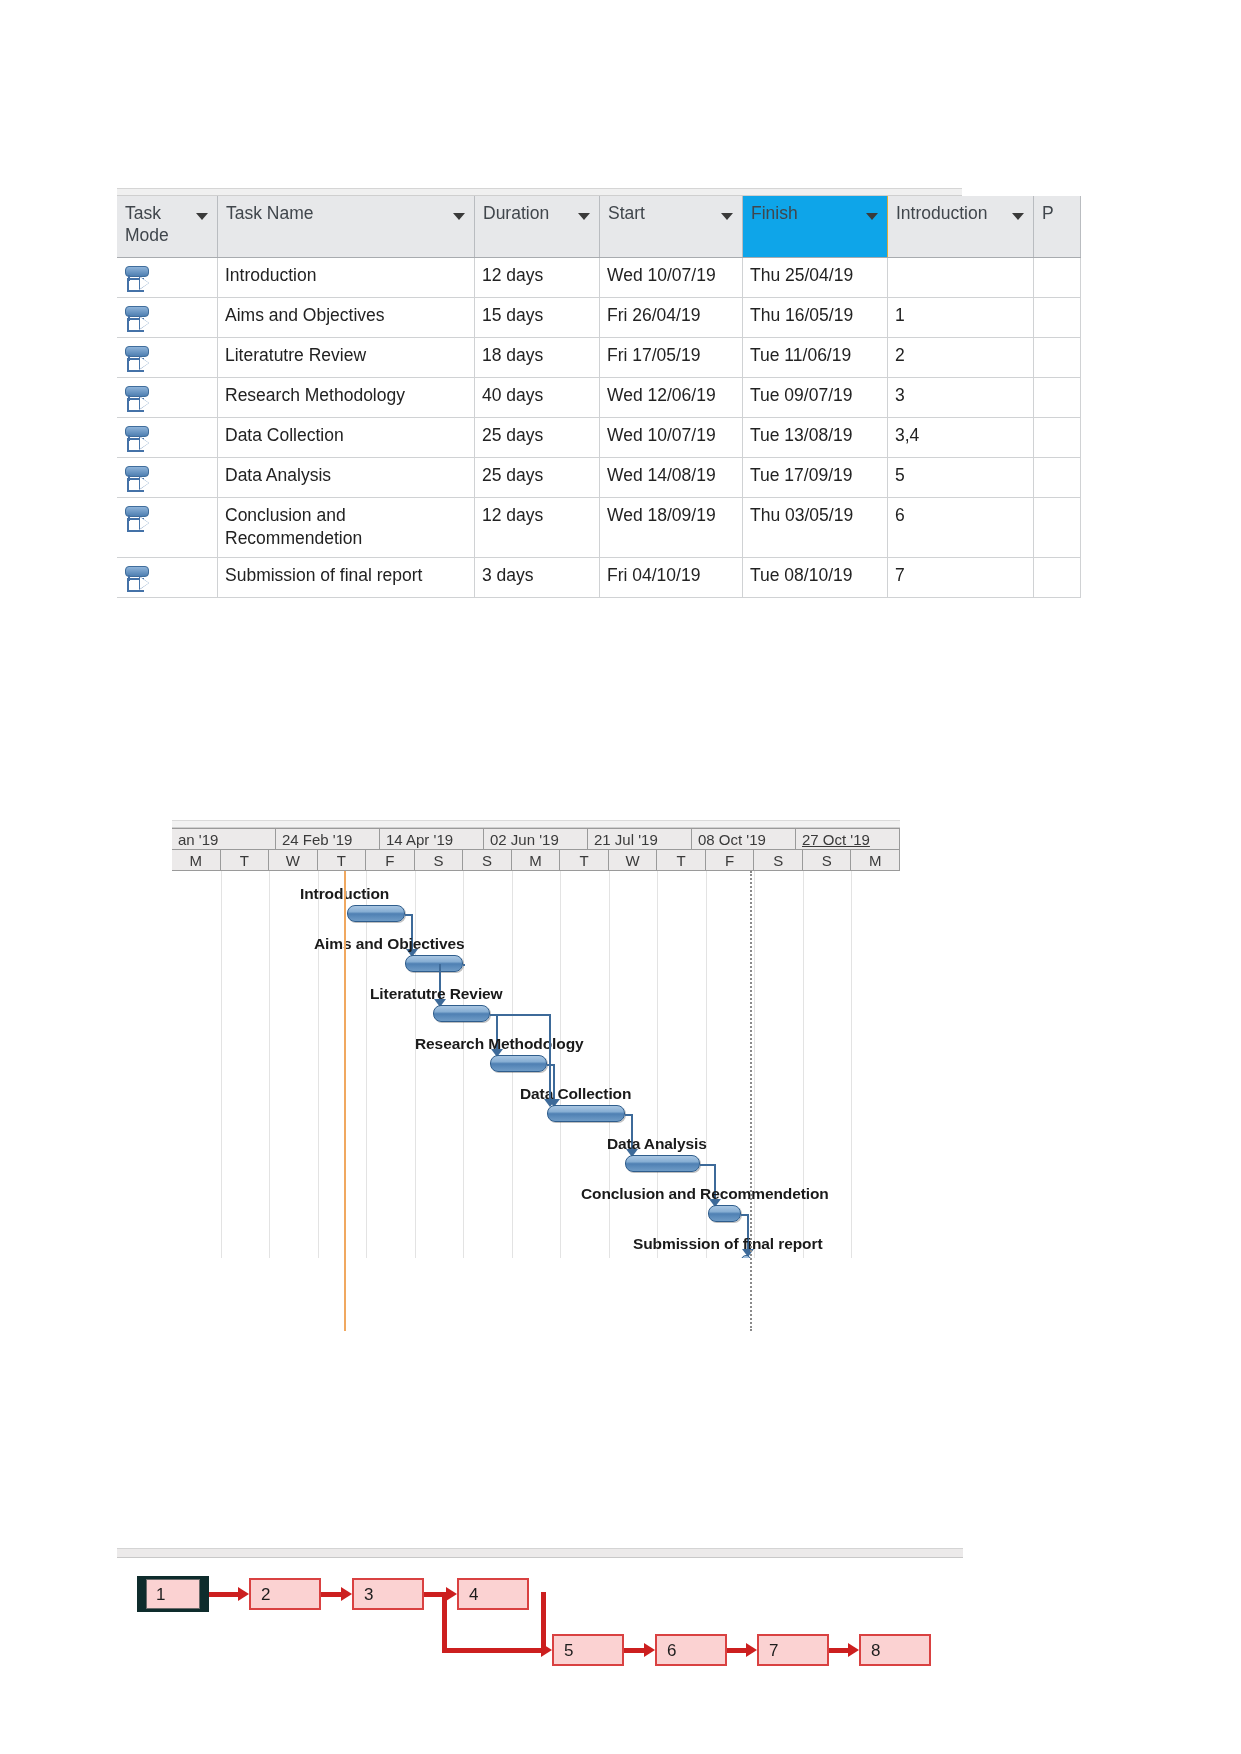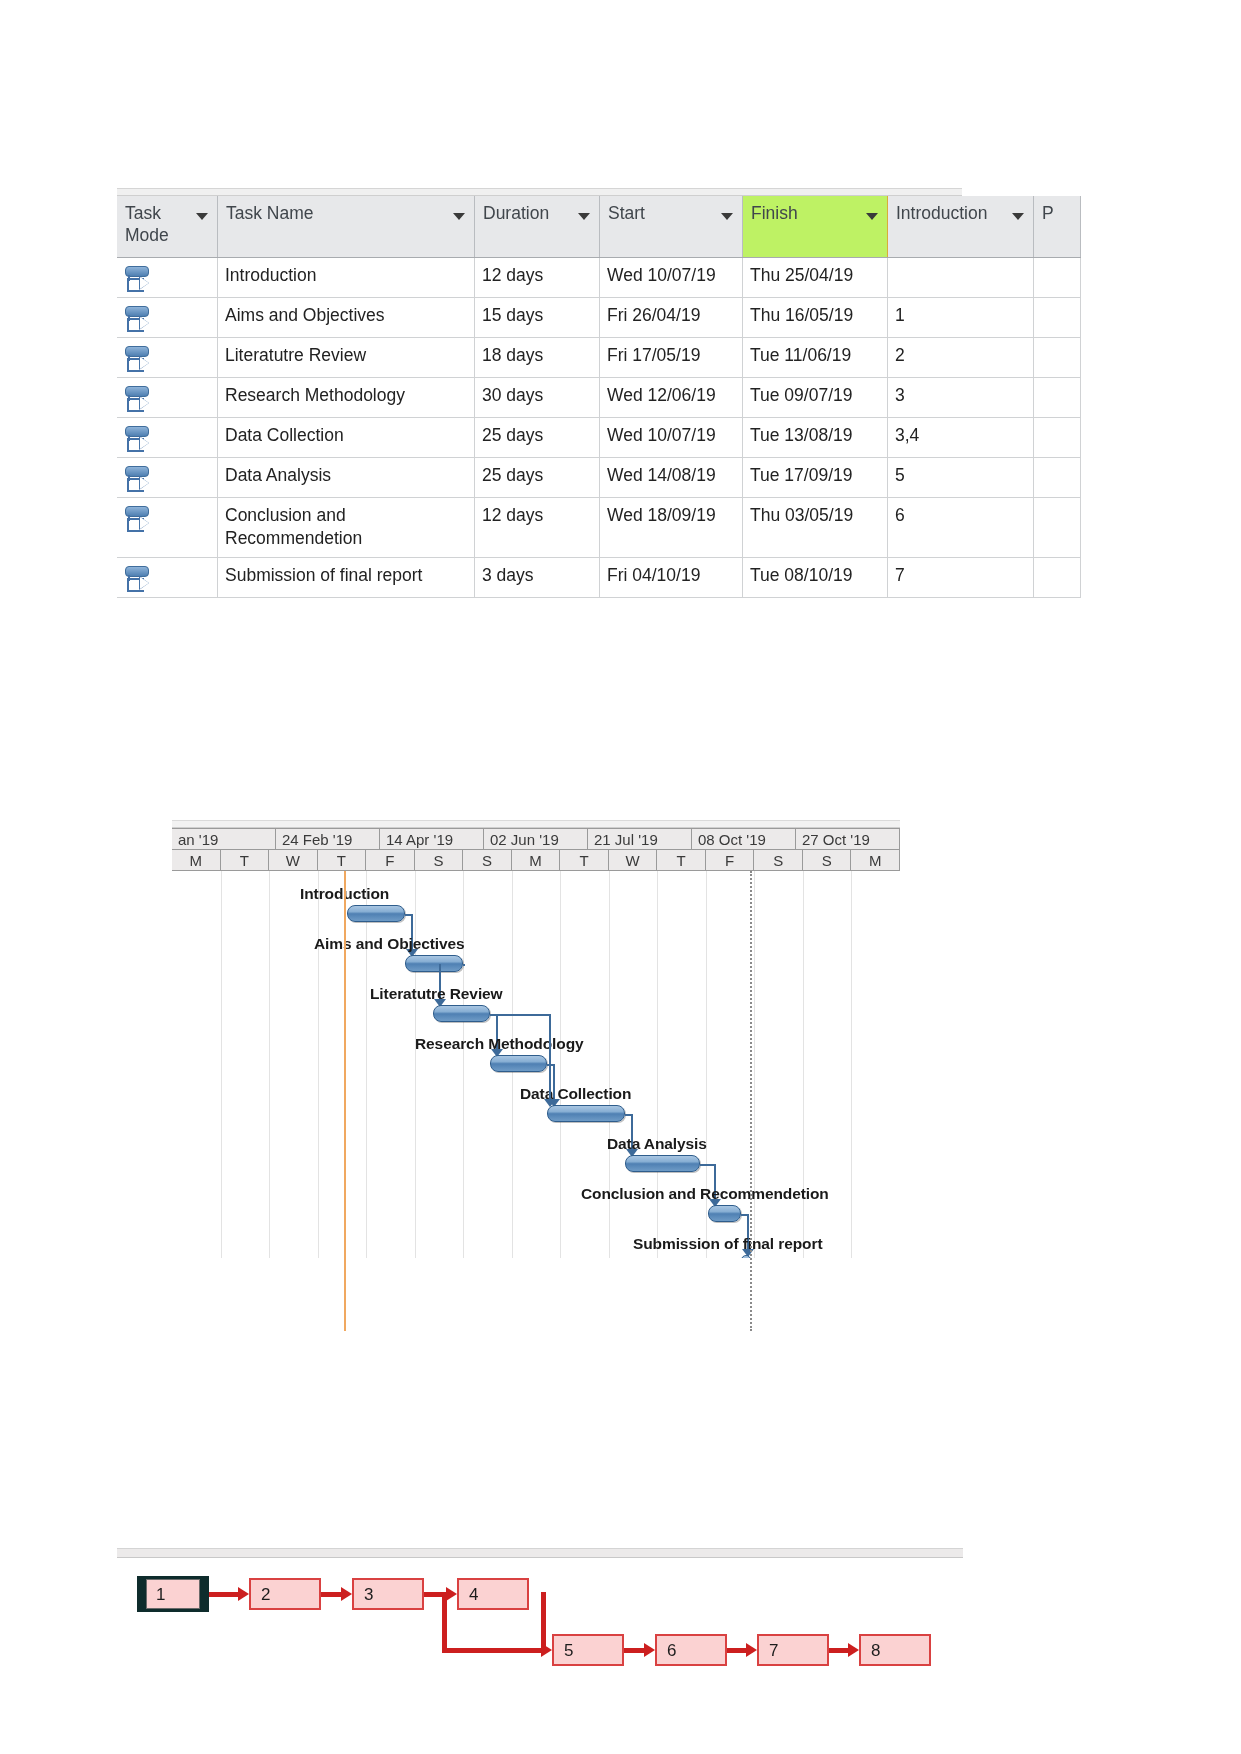--- a/index.html
+++ b/index.html
@@ -42,21 +42,21 @@
     font-weight: normal;
     text-align: left;
     color: #40464c;
     vertical-align: top;
     padding: 7px 8px 10px 8px;
     position: relative;
     height: 42px;
     font-size: 17.5px;
   }
   table.mstable th.finish-col {
-    background: #bef264;
+    background: #0ea5e9;
     border-right: 1px solid #d9ab3a;
   }
   table.mstable th .hdr-label { display: block; line-height: 1.25; }
   table.mstable th .filter-arrow {
     position: absolute;
     right: 9px;
     top: 17px;
     width: 0; height: 0;
     border-left: 6px solid transparent;
     border-right: 6px solid transparent;
@@ -361,21 +361,21 @@
         <tr>
           <td class="c-mode">
             <span class="mode-icon">
               <span class="bar"></span>
               <span class="stem"></span>
               <span class="arrow"></span>
               <span class="arrowhead"></span>
             </span>
           </td>
           <td class="c-name"><span>Research Methodology</span></td>
-          <td class="c-dur"><span>30 days</span></td>
+          <td class="c-dur"><span>40 days</span></td>
           <td class="c-start"><span>Wed 12/06/19</span></td>
           <td class="c-fin"><span>Tue 09/07/19</span></td>
           <td class="c-pred"><span>3</span></td>
           <td class="c-extra"></td>
         </tr>
         <tr>
           <td class="c-mode">
             <span class="mode-icon">
               <span class="bar"></span>
               <span class="stem"></span>
@@ -444,21 +444,21 @@
 
 <div id="gantt">
   <div id="gantt-topline"></div>
   <div class="tl-row" id="tl-months">
       <div class="tl-cell" style="width: 104px;">an '19</div>
       <div class="tl-cell" style="width: 104px;">24 Feb '19</div>
       <div class="tl-cell" style="width: 104px;">14 Apr '19</div>
       <div class="tl-cell" style="width: 104px;">02 Jun '19</div>
       <div class="tl-cell" style="width: 104px;">21 Jul '19</div>
       <div class="tl-cell" style="width: 104px;">08 Oct '19</div>
-      <div class="tl-cell" style="width: 104px;">27 Oct '19</div>
+      <div class="tl-cell" style="width: 104px; text-decoration: underline;">27 Oct '19</div>
     </div>
   <div class="tl-row" id="tl-days">
       <div class="tl-cell" style="width: 48.5333px;">M</div>
       <div class="tl-cell" style="width: 48.5333px;">T</div>
       <div class="tl-cell" style="width: 48.5333px;">W</div>
       <div class="tl-cell" style="width: 48.5333px;">T</div>
       <div class="tl-cell" style="width: 48.5333px;">F</div>
       <div class="tl-cell" style="width: 48.5333px;">S</div>
       <div class="tl-cell" style="width: 48.5333px;">S</div>
       <div class="tl-cell" style="width: 48.5333px;">M</div>

